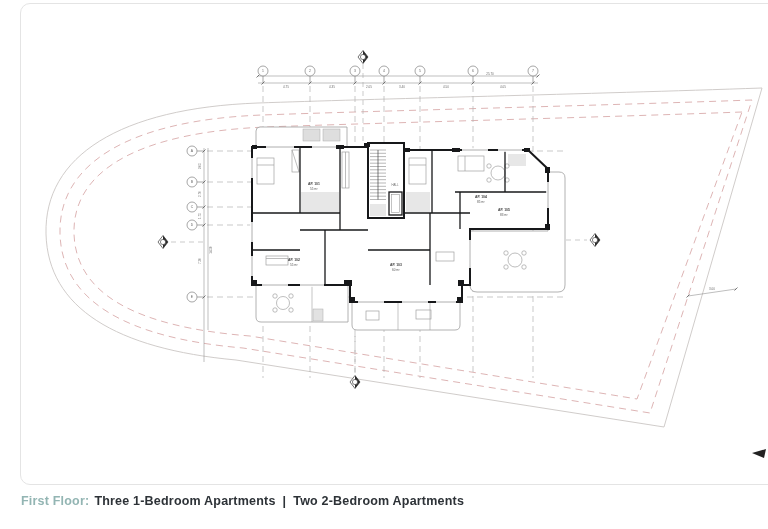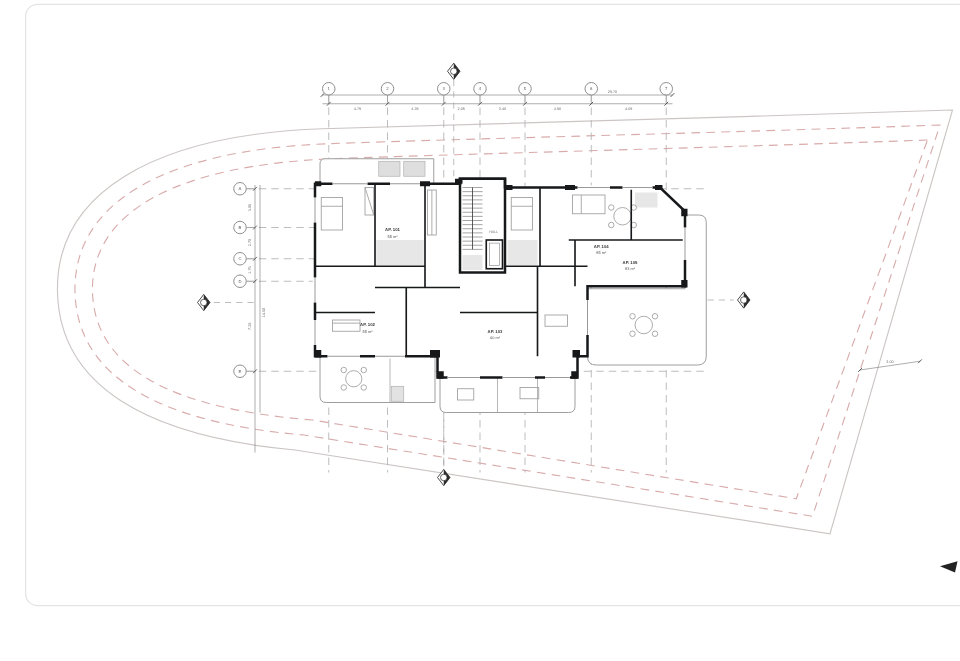--- a/index.html
+++ b/index.html
@@ -297,13 +297,16 @@
         <text class="aptxt" x="481" y="198" text-anchor="middle">AP. 104</text>
         <text class="artxt" x="481" y="203" text-anchor="middle">85 m²</text>
         <text class="aptxt" x="504" y="211" text-anchor="middle">AP. 105</text>
         <text class="artxt" x="504" y="216" text-anchor="middle">83 m²</text>
       </g>
     </g>
 
     <path d="M 766,449 L 752,453 L 764,458 Z" fill="#222"></path>
   </svg>
 
+  <div id="caption">
+    <span class="prefix">First Floor:</span><span>Three 1-Bedroom Apartments</span><span class="sep">|</span><span>Two 2-Bedroom Apartments</span>
+  </div>
 </div>
 
 </body></html>

